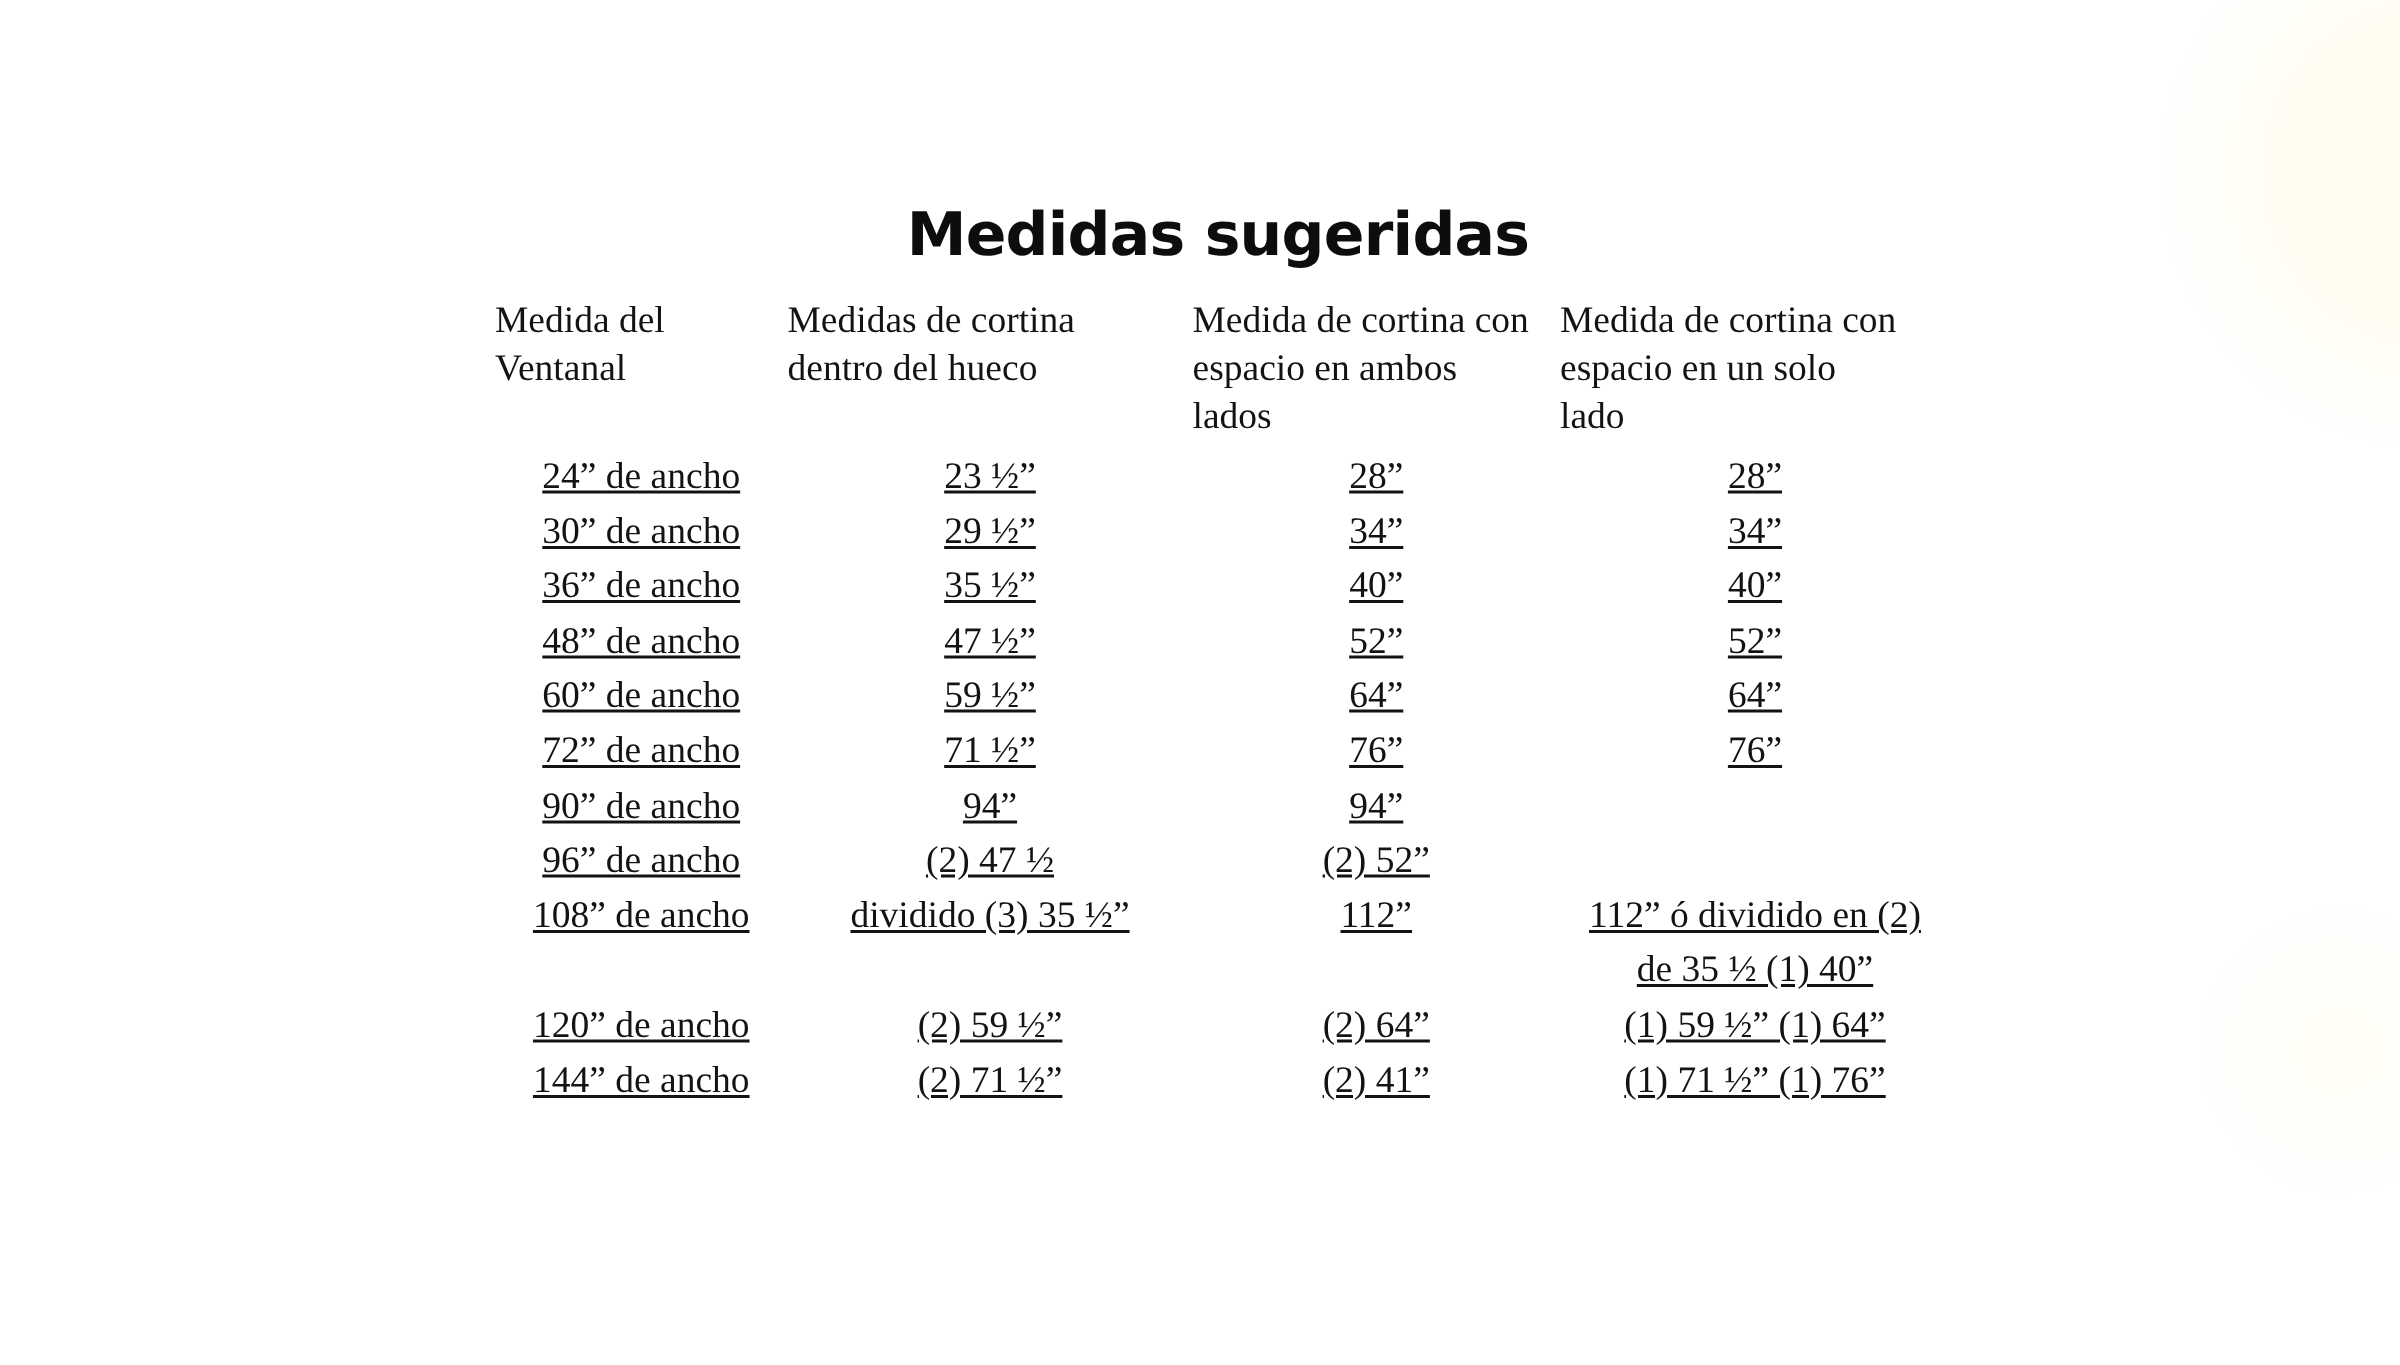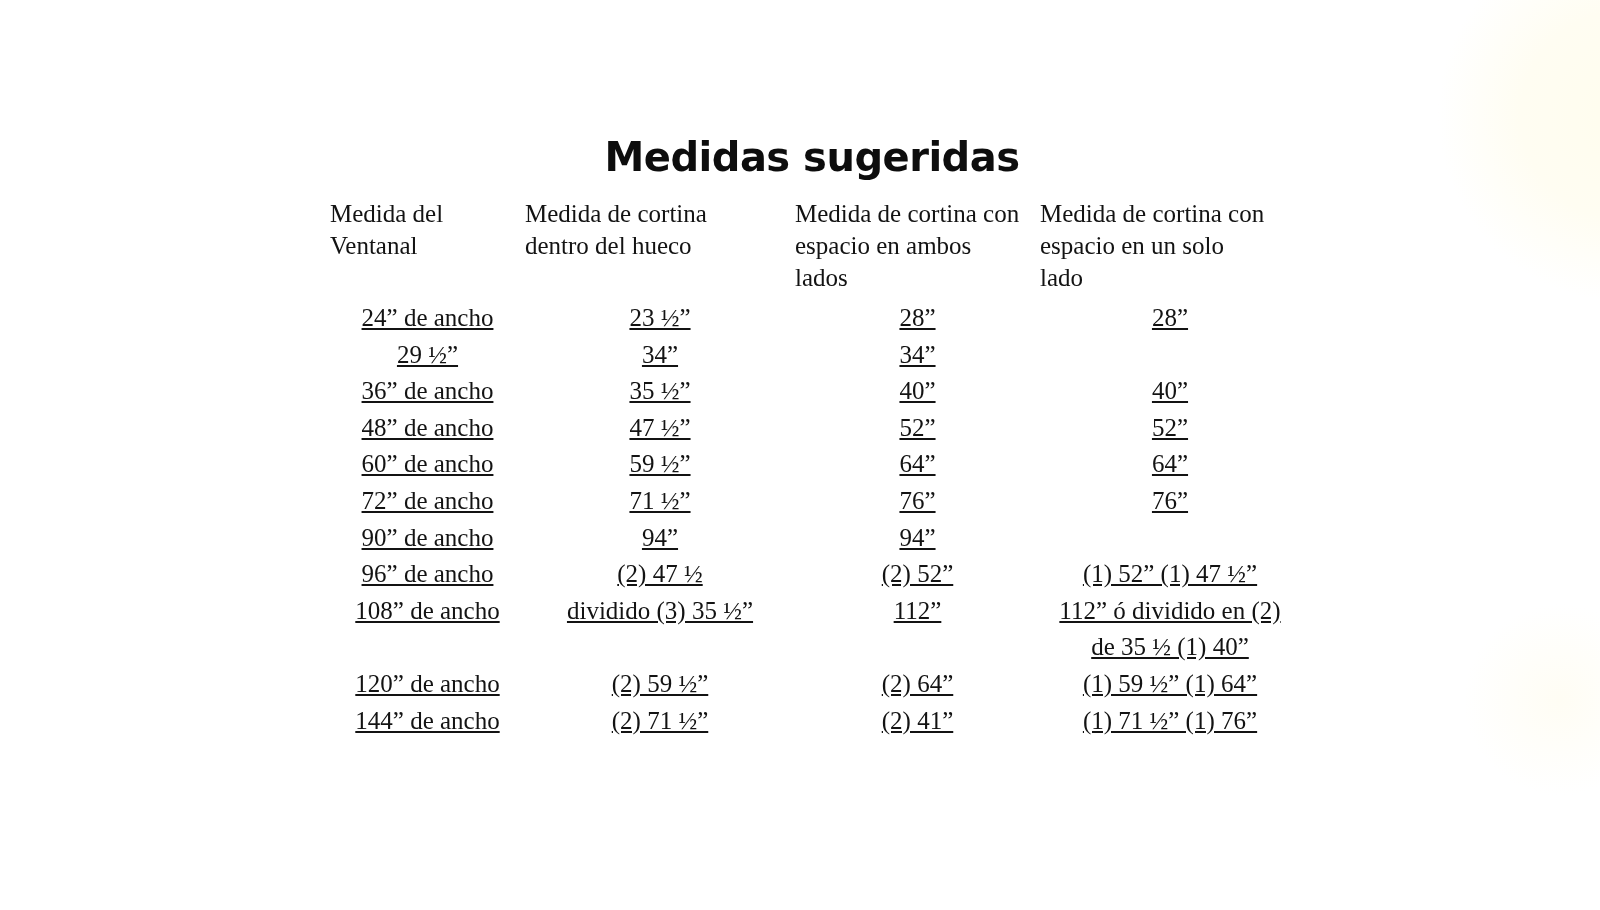--- a/index.html
+++ b/index.html
@@ -62,37 +62,38 @@
 
 <div class="page">
   <div class="corner-accent"></div>
 
   <h1 class="page-title">Medidas sugeridas</h1>
 
   <div class="measure-table">
     <div class="header-row">
       <div class="header-cell">Medida del
 Ventanal</div>
-      <div class="header-cell">Medida de cortina
+      <div class="header-cell">Medidas de cortina
 dentro del hueco</div>
       <div class="header-cell">Medida de cortina con
 espacio en ambos
 lados</div>
       <div class="header-cell">Medida de cortina con
 espacio en un solo
 lado</div>
     </div>
     <div class="table-body" id="table-body">
         <div class="table-row">
           <div class="table-cell">24” de ancho</div>
           <div class="table-cell">23 ½”</div>
           <div class="table-cell">28”</div>
           <div class="table-cell">28”</div>
         </div>
         <div class="table-row">
+          <div class="table-cell">30” de ancho</div>
           <div class="table-cell">29 ½”</div>
           <div class="table-cell">34”</div>
           <div class="table-cell">34”</div>
         </div>
         <div class="table-row">
           <div class="table-cell">36” de ancho</div>
           <div class="table-cell">35 ½”</div>
           <div class="table-cell">40”</div>
           <div class="table-cell">40”</div>
         </div>
@@ -116,21 +117,20 @@
         </div>
         <div class="table-row">
           <div class="table-cell">90” de ancho</div>
           <div class="table-cell">94”</div>
           <div class="table-cell">94”</div>
         </div>
         <div class="table-row">
           <div class="table-cell">96” de ancho</div>
           <div class="table-cell">(2) 47 ½</div>
           <div class="table-cell">(2) 52”</div>
-          <div class="table-cell">(1) 52” (1) 47 ½”</div>
         </div>
         <div class="table-row">
           <div class="table-cell">108” de ancho</div>
           <div class="table-cell">dividido (3) 35 ½”</div>
           <div class="table-cell">112”</div>
           <div class="table-cell">112” ó dividido en (2)
 de 35 ½ (1) 40”</div>
         </div>
         <div class="table-row">
           <div class="table-cell">120” de ancho</div>

